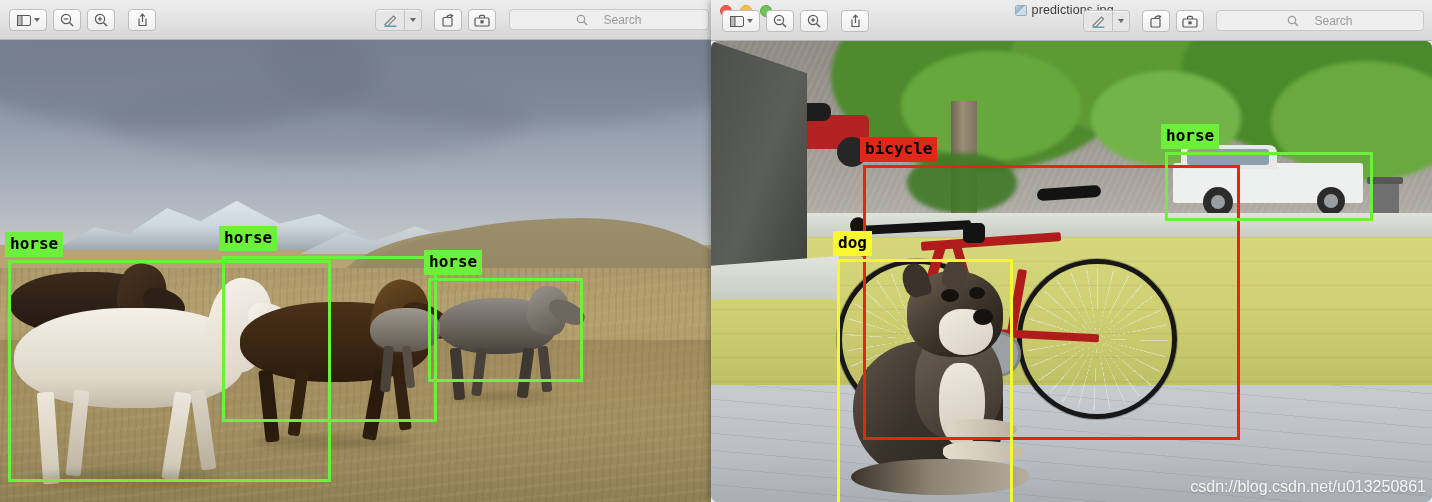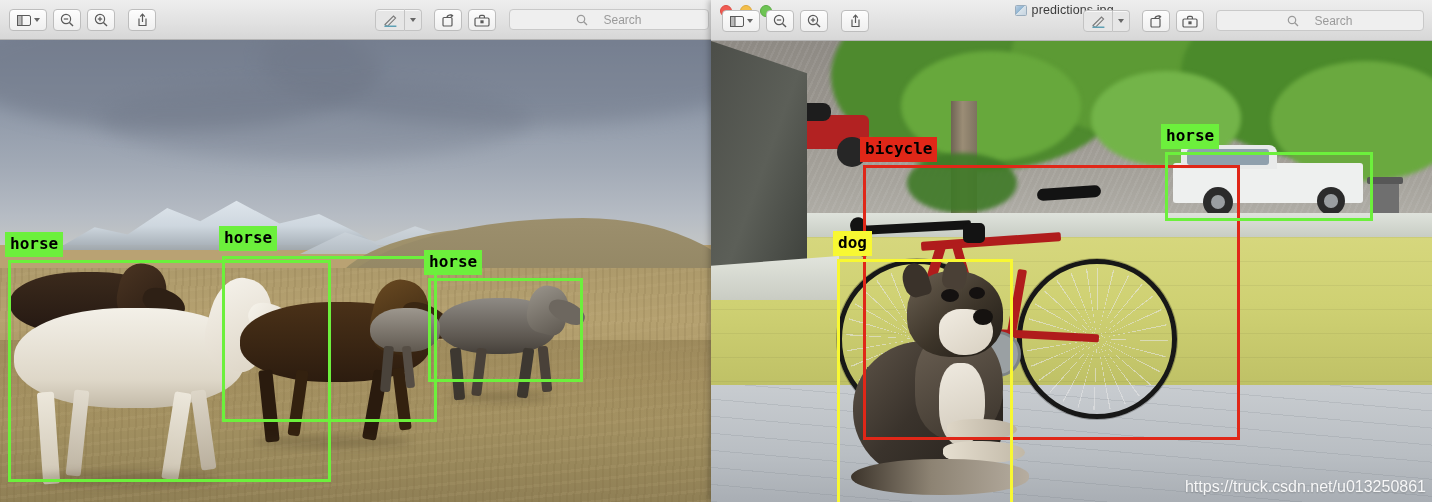--- a/index.html
+++ b/index.html
@@ -72,21 +72,21 @@
   .searchfield {
     position:absolute; height:21px;
     background:#efefef; border:1px solid #c9c9c9; border-radius:4px;
     display:flex; align-items:center; justify-content:center; gap:15px;
   }
   .searchfield .sf-label { font-size:12px; color:#9a9a9a; }
 
   
   .canvas { position:relative; width:100%; overflow:hidden; }
   #win-left  .canvas { height:462px; }
-  #win-right .canvas { height:461px; }
+  #win-right .canvas { height:461px;border-radius:7px; }
 
   
   .photo-horses { position:absolute; inset:0; background:#b9a273; }
   .ph-sky {
     position:absolute; left:0; right:0; top:0; height:205px;
     background:linear-gradient(to bottom,#7d8799 0%,#8d97a7 30%,#a2aab6 62%,#b6bcc4 86%,#c3c6c6 100%);
   }
   .ph-cloud {
     position:absolute; border-radius:50%; filter:blur(9px); background:#6e7686; opacity:.55;
   }
@@ -555,18 +555,18 @@
 
         <div class="det-box" style="left:152px; top:124px; width:377px; height:275px; border:3px solid #e02718;"></div>
         <div class="det-label" style="left:149px; top:96px; background:#e02718;">bicycle</div>
 
         <div class="det-box" style="left:126px; top:218px; width:176px; height:252px; border:3px solid #f8f832;"></div>
         <div class="det-label" style="left:122px; top:190px; background:#f8f832;">dog</div>
 
         <div class="det-box" style="left:454px; top:111px; width:208px; height:69px; border:3px solid #6cf03c;"></div>
         <div class="det-label" style="left:450px; top:83px; background:#6cf03c;">horse</div>
 
-        <div class="watermark">https://truck.csdn.net/u013250861</div>
+        <div class="watermark">csdn://blog.csdn.net/u013250861</div>
       </div>
     </div>
   </div>
 
 </div>
 
 </body></html>

